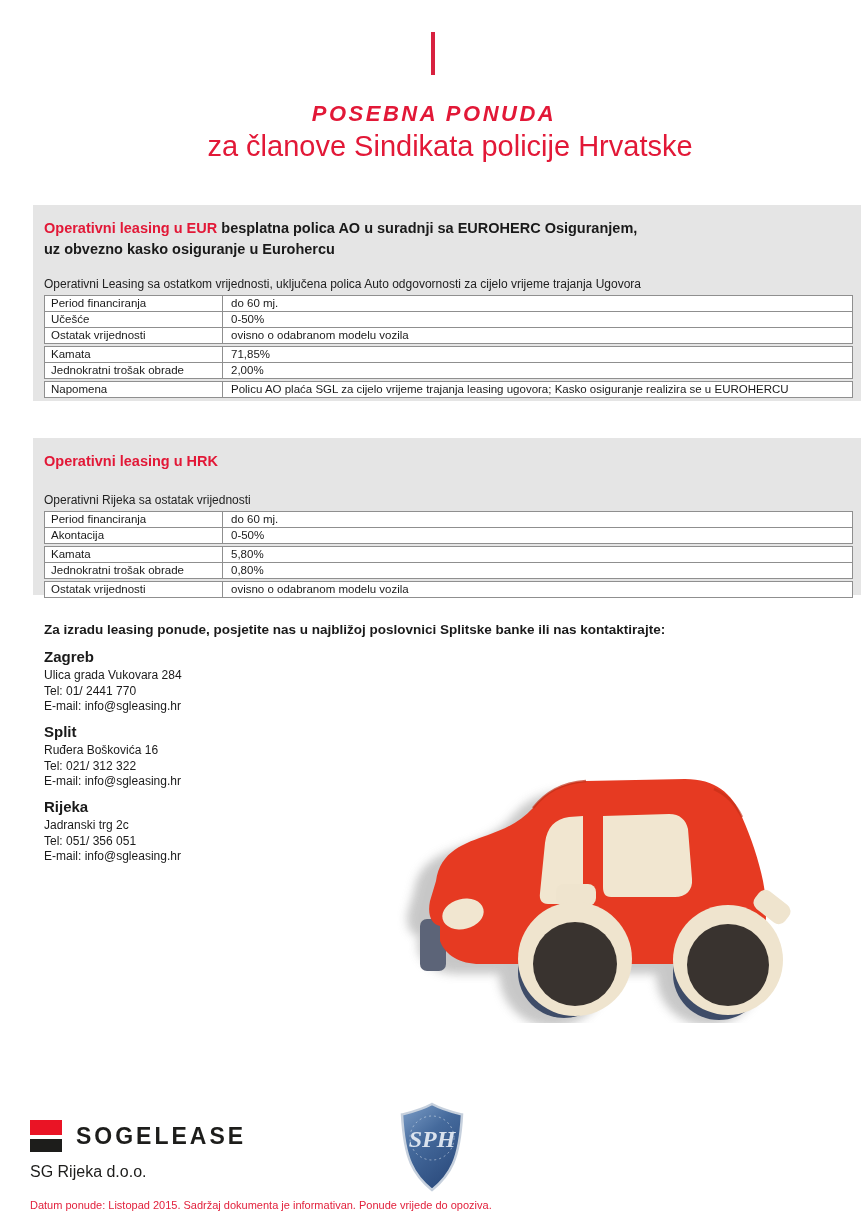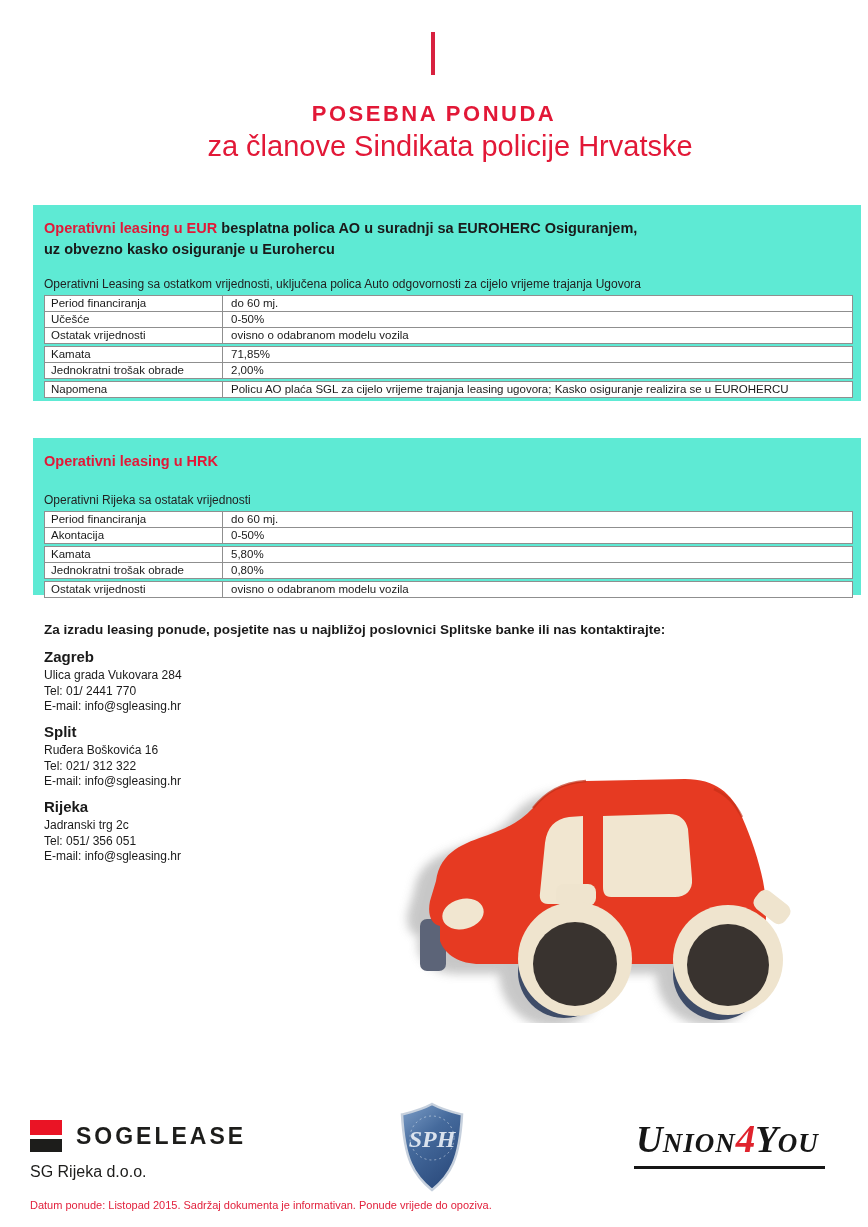--- a/index.html
+++ b/index.html
@@ -6,28 +6,28 @@
   html,body { background:#fff; }
   .page {
     position:relative; width:868px; height:1227px; margin:0 auto;
     background:#ffffff; overflow:hidden;
     font-family:"Liberation Sans", sans-serif; color:#1a1a1a;
   }
   .fold-mark { position:absolute; left:431px; top:32px; width:4px; height:43px; background:#d8213f; }
 
   .page-title {
     position:absolute; top:101px; left:0; width:100%; text-align:center;
-    font-size:22px; font-weight:bold; letter-spacing:2.5px; color:#e21837;
+    font-size:22px; font-weight:bold; letter-spacing:2.5px; color:#e21837;font-style:italic;
   }
   .page-subtitle {
     position:absolute; top:130px; left:16px; width:100%; text-align:center;
     font-size:29px; font-weight:400; color:#e21837;
   }
 
-  .band { position:absolute; left:33px; width:828px; background:#5eead4; padding:13px 8px 10px 11px; }
+  .band { position:absolute; left:33px; width:828px; background:#e5e5e5; padding:13px 8px 10px 11px; }
   .band-eur { top:205px; height:196px; }
   .band-hrk { top:438px; height:157px; }
   .band-heading { font-size:14.5px; font-weight:bold; line-height:21px; color:#1a1a1a; }
   .band-heading .red { color:#e21837; }
   .band-intro { font-size:12px; margin-top:17px; color:#222; }
   .band-hrk .band-intro { margin-top:21px; }
 
   .dtable { margin-top:4px; }
   .trow { display:flex; background:#ffffff; border:1px solid #8f8f8f; min-height:17px; align-items:stretch; }
   .trow + .trow { margin-top:-1px; }
@@ -211,19 +211,16 @@
         <stop offset="0" stop-color="#7e9fc8"></stop>
         <stop offset="0.45" stop-color="#456a9c"></stop>
         <stop offset="1" stop-color="#2c4c7e"></stop>
       </linearGradient>
     </defs>
     <path d="M34,2 C45,8 56,10.5 64,12.5 C63,31 60,50 55,61.5 C50,73 42,81.5 34,88 C26,81.5 18,73 13,61.5 C8,50 5,31 4,12.5 C12,10.5 23,8 34,2 Z" fill="url(#shgrad)" stroke="#c6d0dd" stroke-width="2.5"></path>
     <circle cx="34" cy="36" r="22" fill="none" stroke="#dfe7f0" stroke-width="1" opacity="0.55" stroke-dasharray="2 3"></circle>
     <text x="34" y="45" text-anchor="middle" font-family="Liberation Serif, serif" font-style="italic" font-weight="bold" font-size="24" fill="#e8eef6" opacity="0.92">SPH</text>
   </svg>
 
-  <div class="union">
-    <span class="big">U</span><span class="small">NION</span><span class="four">4</span><span class="big">Y</span><span class="small">OU</span>
-  </div>
 
   <div class="disclaimer">Datum ponude: Listopad 2015.  Sadržaj dokumenta je informativan. Ponude vrijede do opoziva.</div>
 
 </div>
 
 </body></html>

